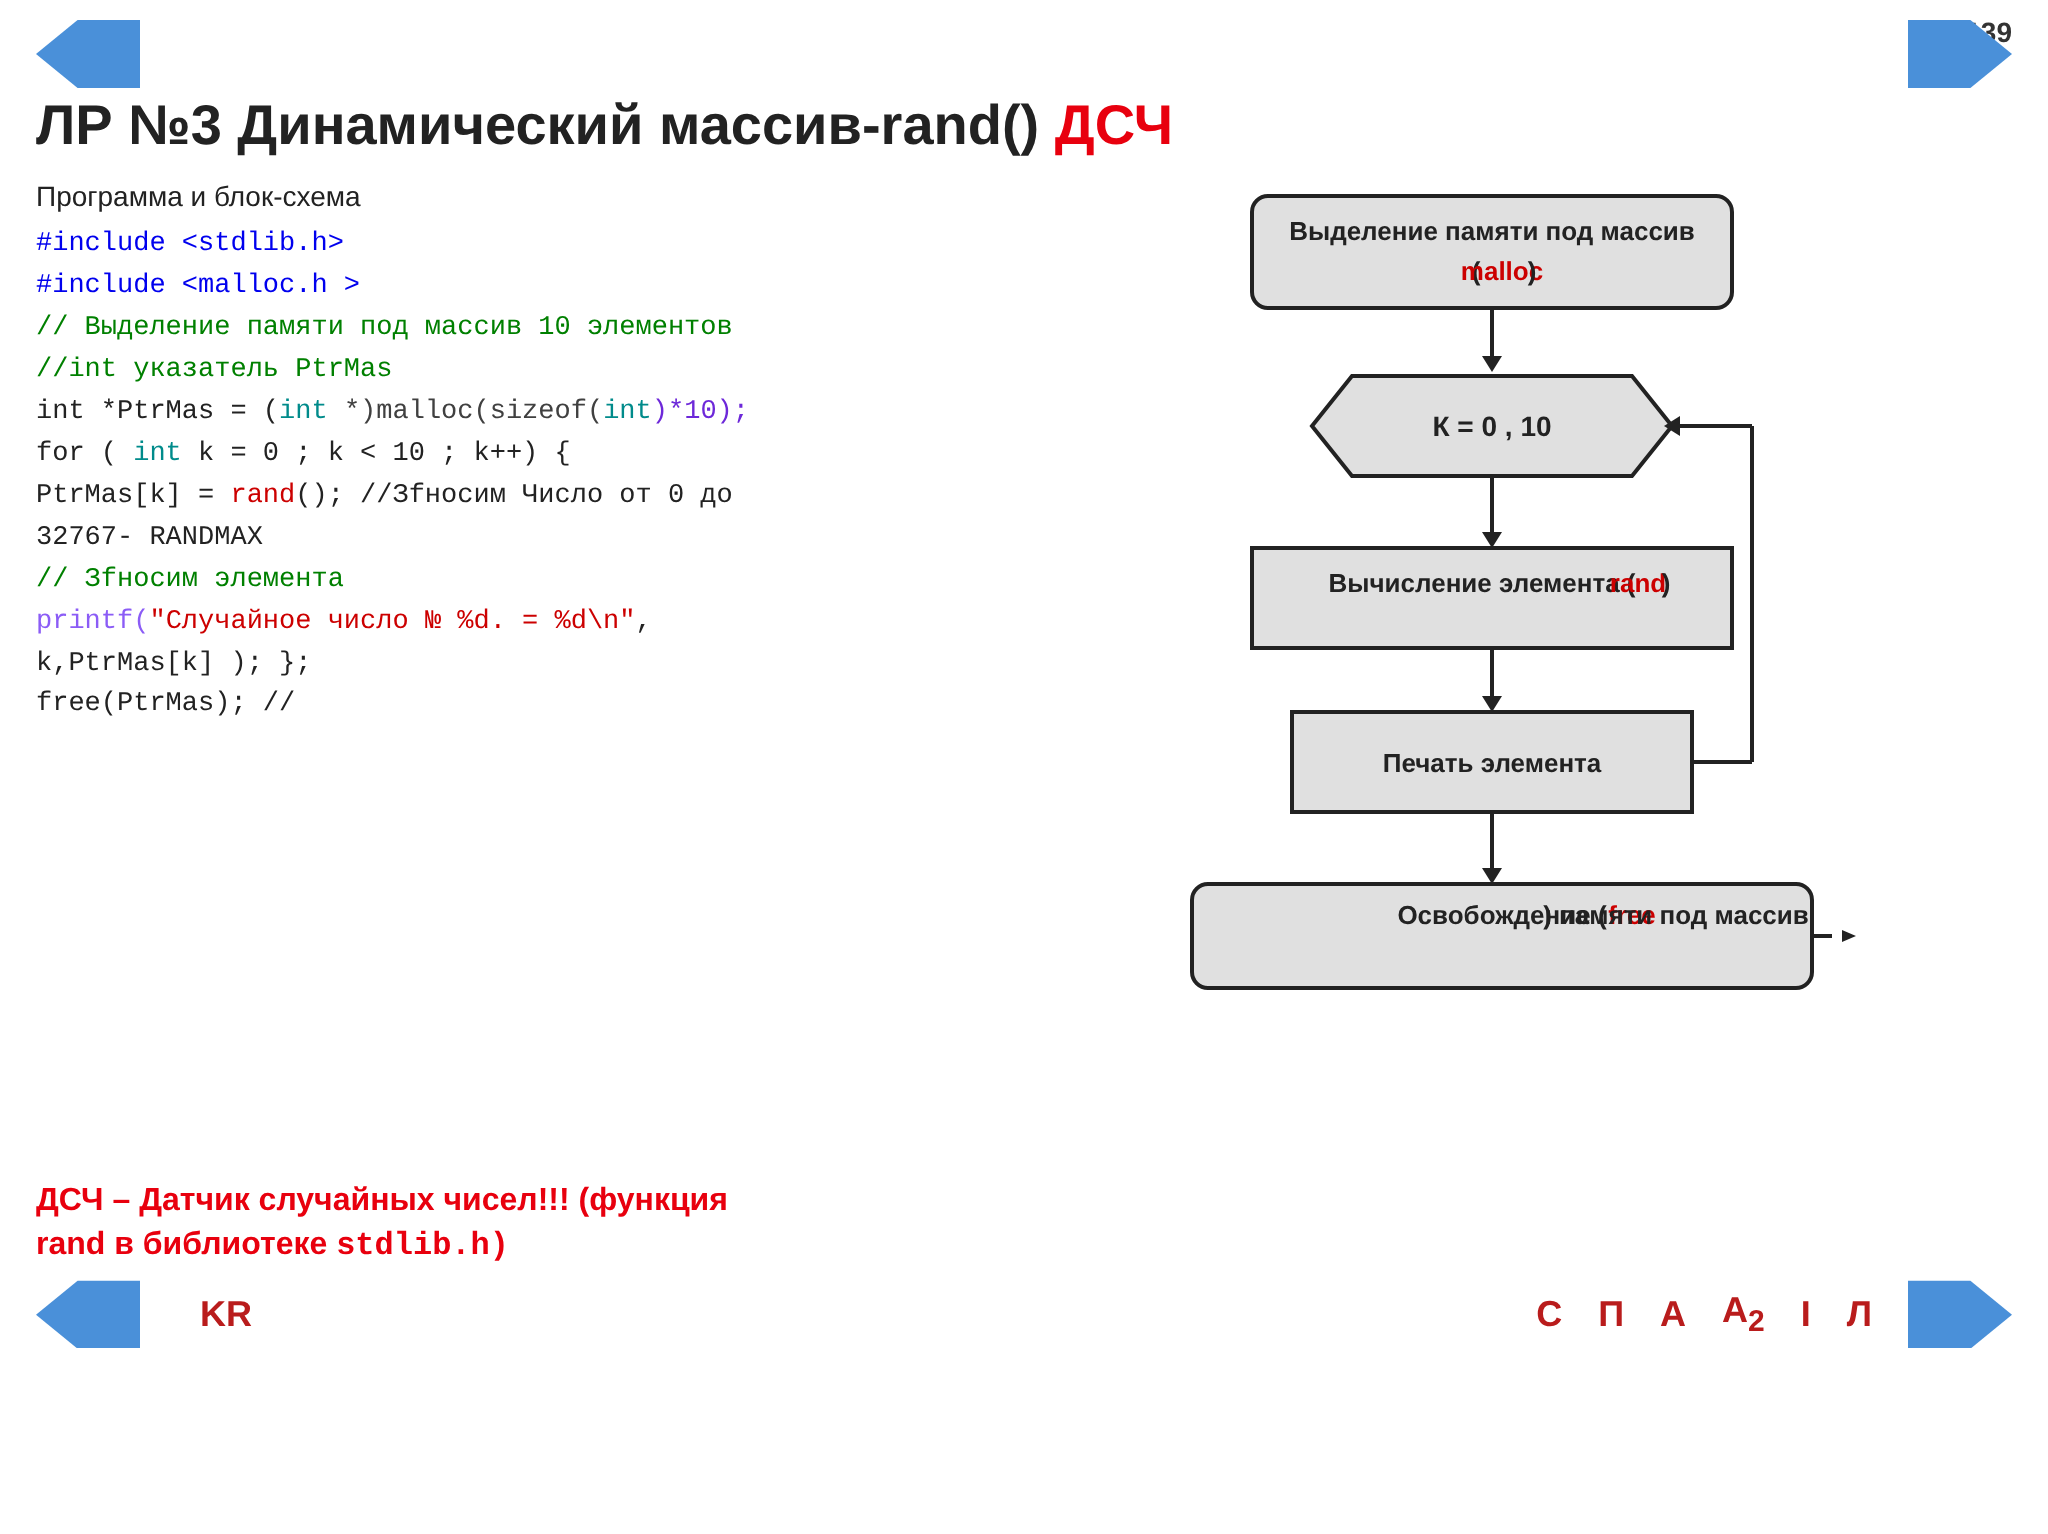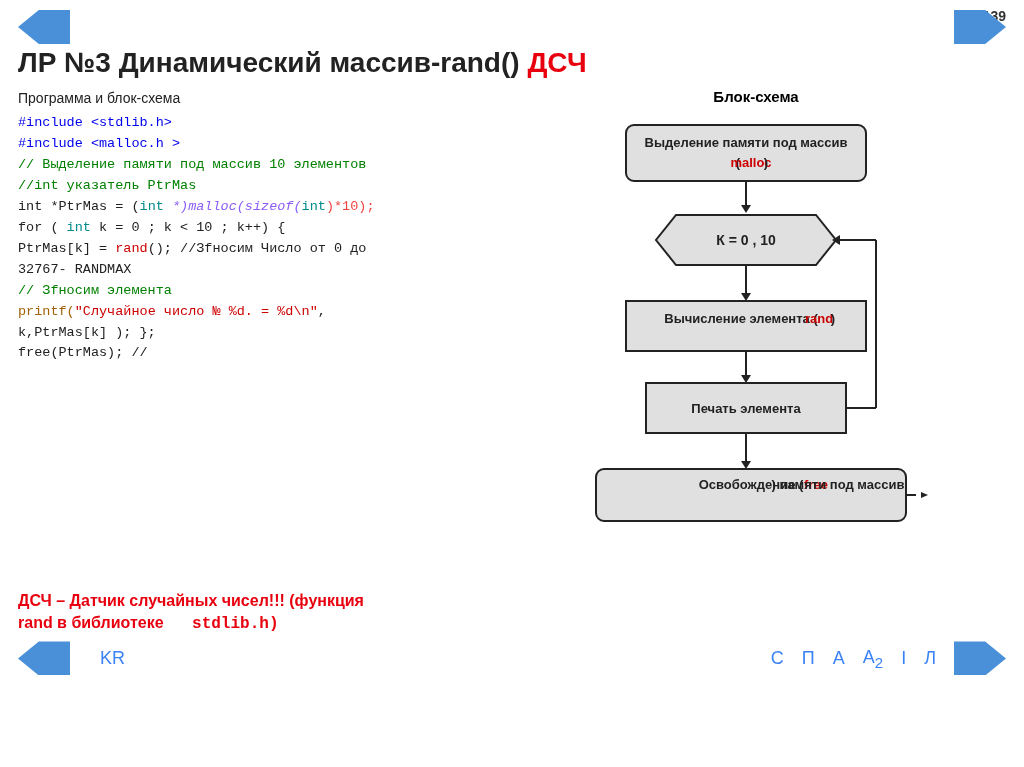--- a/index.html
+++ b/index.html
@@ -118,21 +118,20 @@
       font-size: 16px;
       font-weight: bold;
       color: #e8000e;
       line-height: 1.4;
       margin-bottom: 6px;
     }
 
     .dsch-note .mono {
       font-family: 'Courier New', monospace;
       color: #e8000e;
-      margin-left: 24px;
     }
 
     
     .bottom-nav {
       display: flex;
       align-items: center;
       justify-content: space-between;
       margin-top: 4px;
     }
 
@@ -143,22 +142,22 @@
     }
 
     .bottom-nav-right {
       display: flex;
       align-items: center;
       gap: 18px;
     }
 
     .nav-label {
       font-size: 18px;
-      font-weight: normal;
-      color: #3b82f6;
+      font-weight: bold;
+      color: #b91c1c;
     }
 
     
     .fc-svg {
       width: 100%;
       height: 440px;
     }
   </style>
 </head>
 <body>
@@ -178,41 +177,40 @@
 
   <div class="main-content">
 
     <div class="code-panel">
       <div class="code-label">Программа и блок-схема</div>
       <div class="code-line code-blue">#include &lt;stdlib.h&gt;</div>
       <div class="code-line code-blue">#include &lt;malloc.h &gt;</div>
       <div class="code-line code-green">// Выделение памяти под массив 10 элементов</div>
       <div class="code-line code-green">//int указатель PtrMas</div>
       <div class="code-line">
-        <span style="color:#222;">int *PtrMas = (</span><span style="color:#008b8b;">int</span><span style="color:#8b5cf6;font-style:italic;"> *)malloc(sizeof(</span><span style="color:#008b8b;">int</span><span style="color:#ef4444;font-family:Liberation Mono, monospace;">)*10);</span>
+        <span style="color:#222;">int *PtrMas = (</span><span style="color:#008b8b;">int</span><span style="color:#404040;"> *)malloc(sizeof(</span><span style="color:#008b8b;">int</span><span style="color:#6d28d9;font-family:Liberation Mono, monospace;">)*10);</span>
       </div>
       <div class="code-line">
         <span style="color:#222;">for ( </span><span style="color:#008b8b;">int</span><span style="color:#222;"> k = 0 ; k &lt; 10 ; k++) {</span>
       </div>
       <div class="code-line">
         <span style="color:#222;">PtrMas[k] = </span><span style="color:#cc0000;">rand</span><span style="color:#222;">(); //Зfносим Число от 0 до</span>
       </div>
       <div class="code-line">32767- RANDMAX</div>
       <div class="code-line code-green">//  Зfносим элемента</div>
       <div class="code-line">
-        <span style="color:#a16207;text-align:right;">printf(</span><span style="color:#cc0000;">"Случайное число № %d.  = %d\n"</span><span style="color:#222;">,</span>
+        <span style="color:#8b5cf6;text-align:right;">printf(</span><span style="color:#cc0000;">"Случайное число № %d.  = %d\n"</span><span style="color:#222;">,</span>
       </div>
       <div class="code-line">k,PtrMas[k] ); };</div>
       <div class="code-line">
         <span style="color:#222;">free(PtrMas); //</span>
       </div>
     </div>
 
     <div class="flowchart-panel">
-      <div class="flowchart-title">Блок-схема</div>
 
       <svg class="fc-svg" viewBox="0 0 340 440" xmlns="http://www.w3.org/2000/svg">
 
         <rect x="40" y="10" width="240" height="56" rx="8" ry="8" fill="#e0e0e0" stroke="#222" stroke-width="2"></rect>
         <text x="160" y="32" text-anchor="middle" font-size="13" font-weight="bold" fill="#222" font-family="Arial">Выделение памяти под массив</text>
         <text x="152" y="52" text-anchor="middle" font-size="13" font-weight="bold" fill="#222" font-family="Arial">(</text>
         <text x="165" y="52" text-anchor="middle" font-size="13" font-weight="bold" fill="#cc0000" font-family="Arial">malloc</text>
         <text x="180" y="52" text-anchor="middle" font-size="13" font-weight="bold" fill="#222" font-family="Arial">)</text>
 
         <line x1="160" y1="66" x2="160" y2="92" stroke="#222" stroke-width="2"></line>

